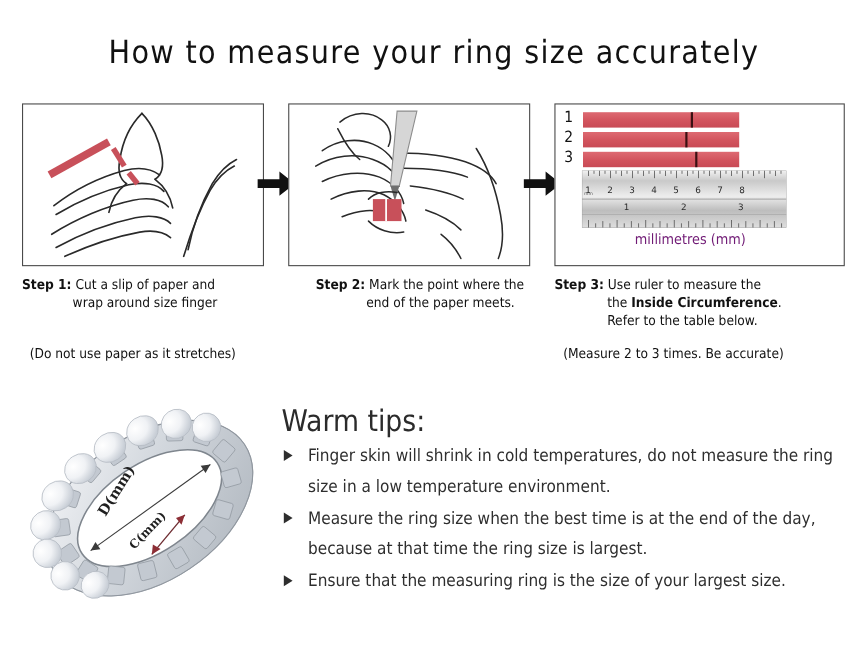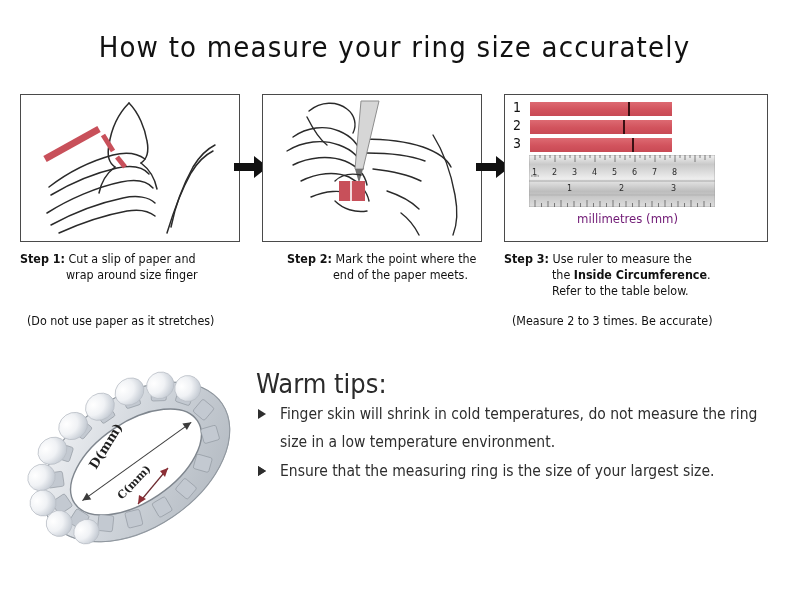--- a/index.html
+++ b/index.html
@@ -398,20 +398,21 @@
   </svg>
 
   <div class="tips-head">Warm tips:</div>
   <div class="tips">
     <div class="tip">
       <span class="bullet"></span>
       <span>Finger skin will shrink in cold temperatures, do not measure the ring size in a low temperature environment.</span>
     </div>
     <div class="tip">
       <span class="bullet"></span>
+      <span>Measure the ring size when the best time is at the end of the day, because at that time the ring size is largest.</span>
     </div>
     <div class="tip">
       <span class="bullet"></span>
       <span>Ensure that the measuring ring is the size of your largest size.</span>
     </div>
   </div>
 
 </div>
 
 </body></html>

